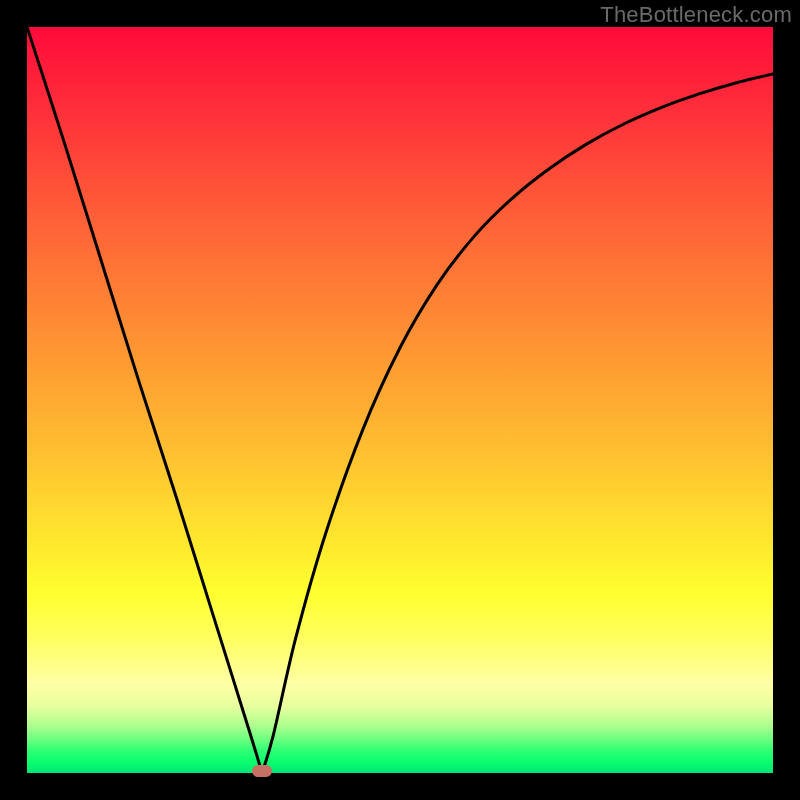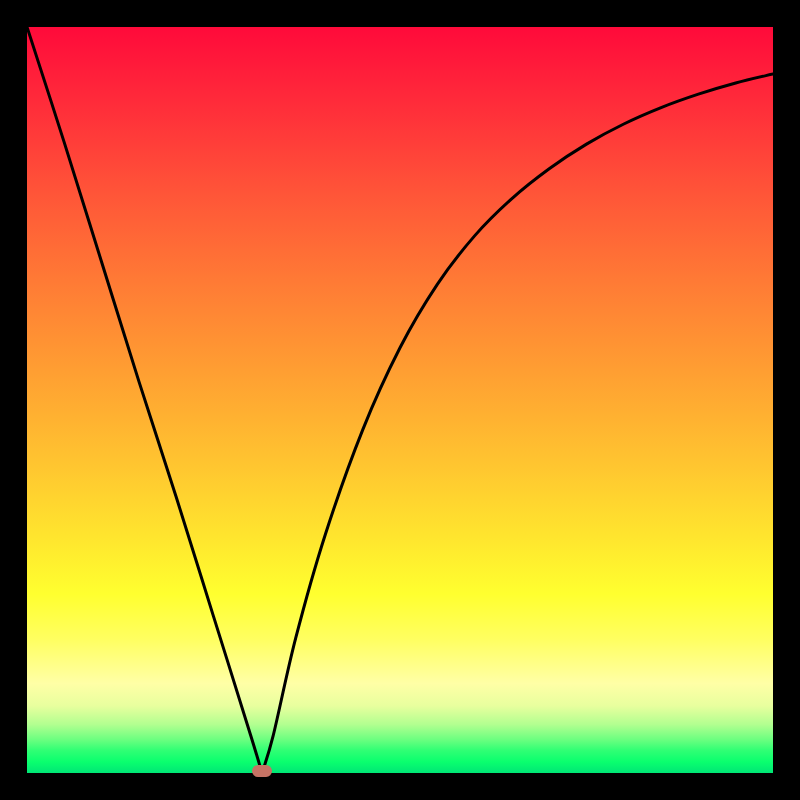--- a/index.html
+++ b/index.html
@@ -73,13 +73,14 @@
 
   <div class="plot-area">
 
     <svg class="curve" viewBox="0 0 746 746" preserveAspectRatio="none">
       <path id="curve-path" fill="none" stroke="#000" stroke-width="3" stroke-linecap="round" d="M 0.00 0.00 C 6.22 19.27, 24.87 76.47, 37.30 115.63 C 49.73 154.79, 62.17 195.20, 74.60 234.99 C 87.03 274.78, 99.47 315.18, 111.90 354.35 C 124.33 393.51, 136.77 430.81, 149.20 469.98 C 161.63 509.15, 174.07 549.55, 186.50 589.34 C 198.93 629.13, 215.72 682.59, 223.80 708.70 C 231.88 734.81, 233.13 739.78, 234.99 746.00 M 234.99 746.00 C 236.86 739.78, 240.59 731.08, 246.18 708.70 C 251.78 686.32, 259.86 645.29, 268.56 611.72 C 277.26 578.15, 287.21 542.09, 298.40 507.28 C 309.59 472.47, 323.27 433.92, 335.70 402.84 C 348.13 371.76, 360.57 345.03, 373.00 320.78 C 385.43 296.54, 397.87 276.02, 410.30 257.37 C 422.73 238.72, 435.17 223.18, 447.60 208.88 C 460.03 194.58, 472.47 182.77, 484.90 171.58 C 497.33 160.39, 509.77 150.82, 522.20 141.74 C 534.63 132.66, 547.07 124.58, 559.50 117.12 C 571.93 109.66, 584.37 103.07, 596.80 96.98 C 609.23 90.89, 621.67 85.54, 634.10 80.57 C 646.53 75.59, 658.97 71.24, 671.40 67.14 C 683.83 63.04, 696.27 59.31, 708.70 55.95 C 721.13 52.59, 739.78 48.49, 746.00 47.00"></path>
     </svg>
 
     <div class="mark-dot" id="vertex-marker" style="left: 224.99px; top: 738px;"></div>
   </div>
 
+  <div class="watermark">TheBottleneck.com</div>
 </div>
 
 </body></html>

